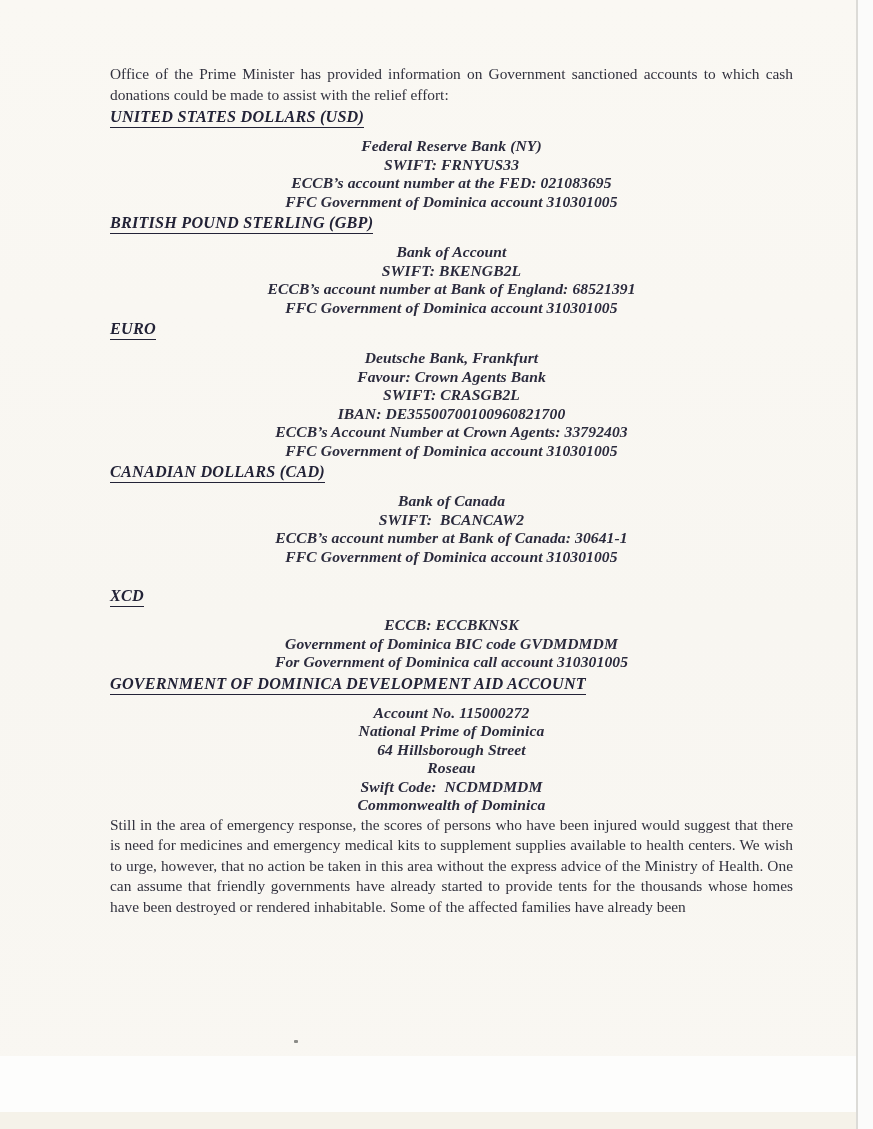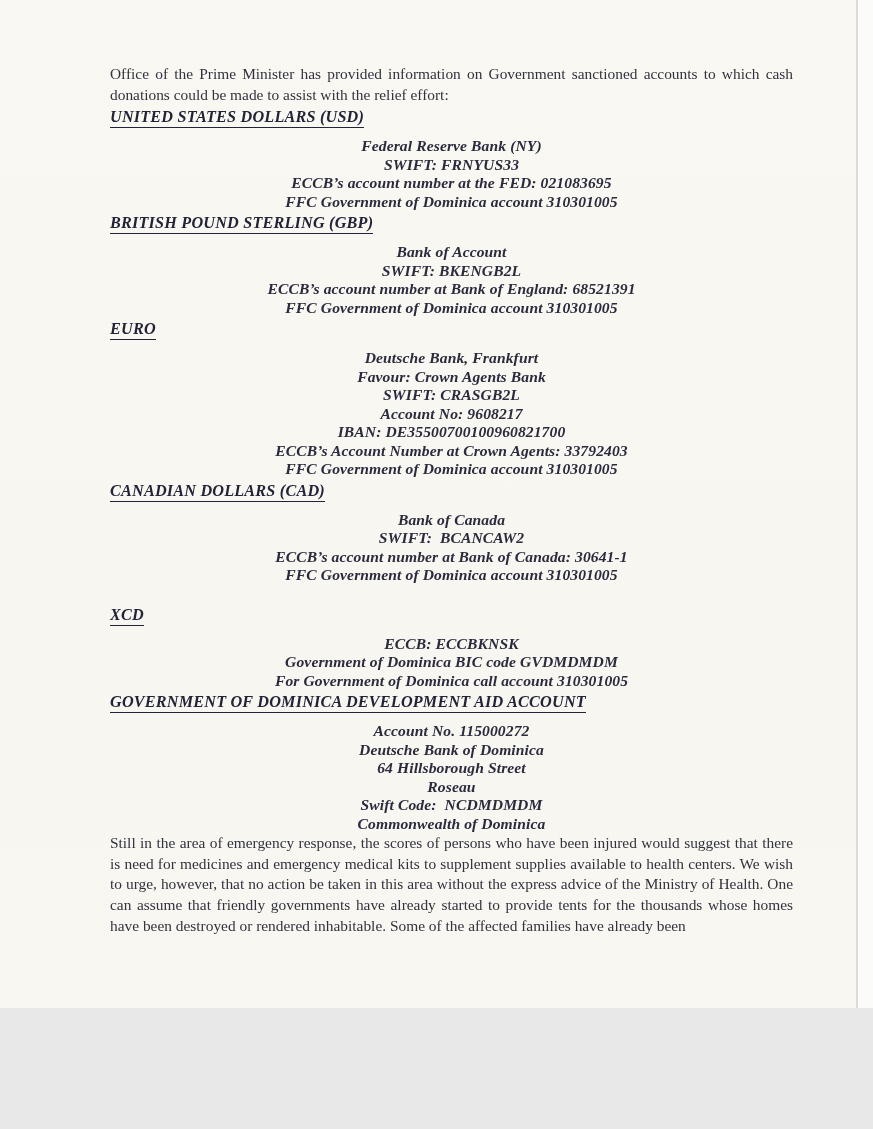--- a/index.html
+++ b/index.html
@@ -1,16 +1,16 @@
 <!DOCTYPE html>
 <html><head>
 <meta charset="utf-8">
 <style>
   html,body{margin:0;padding:0;background:#e8e8e8;}
-  .scan{position:relative;width:873px;height:1008px;background:#fbfaf8;overflow:hidden;
+  .scan{position:relative;width:873px;height:1129px;background:#fbfaf8;overflow:hidden;
         font-family:"Liberation Serif", serif;}
   .paper{position:absolute;left:0;top:0;width:857px;height:1129px;
          background:linear-gradient(180deg,#faf8f3 0%,#f8f6f1 55%,#f9f7f2 100%);}
   .band-white{position:absolute;left:0;top:1056px;width:857px;height:56px;background:#fdfdfc;}
   .bottom-strip{position:absolute;left:0;top:1112px;width:857px;height:17px;background:#f5f2e9;}
   .edge-line{position:absolute;left:856px;top:0;width:2px;height:1129px;background:#dcdbd7;}
   .margin-strip{position:absolute;left:858px;top:0;width:15px;height:1129px;background:#fbfbfa;}
   .speck{position:absolute;left:294px;top:1040px;width:4px;height:3px;background:#8b8b87;border-radius:1px;}
 
   .content{position:absolute;left:110px;top:64px;width:683px;color:#2b2b3d;}
@@ -59,21 +59,20 @@
         <div class="bl">FFC Government of Dominica account 310301005</div>
       </div>
     </div>
 
     <div class="section">
       <h2 class="sh"><span class="u">EURO</span></h2>
       <div class="blines">
         <div class="bl">Deutsche Bank, Frankfurt</div>
         <div class="bl">Favour: Crown Agents Bank</div>
         <div class="bl">SWIFT: CRASGB2L</div>
-        <div class="bl">Account No: 9608217</div>
         <div class="bl">IBAN: DE35500700100960821700</div>
         <div class="bl">ECCB’s Account Number at Crown Agents: 33792403</div>
         <div class="bl">FFC Government of Dominica account 310301005</div>
       </div>
     </div>
 
     <div class="section">
       <h2 class="sh"><span class="u">CANADIAN DOLLARS (CAD)</span></h2>
       <div class="blines">
         <div class="bl">Bank of Canada</div>
@@ -89,21 +88,21 @@
         <div class="bl">ECCB: ECCBKNSK</div>
         <div class="bl">Government of Dominica BIC code GVDMDMDM</div>
         <div class="bl">For Government of Dominica call account 310301005</div>
       </div>
     </div>
 
     <div class="section">
       <h2 class="sh"><span class="u">GOVERNMENT OF DOMINICA DEVELOPMENT AID ACCOUNT</span></h2>
       <div class="blines">
         <div class="bl">Account No. 115000272</div>
-        <div class="bl">Deutsche Bank of Dominica</div>
+        <div class="bl">National Prime of Dominica</div>
         <div class="bl">64 Hillsborough Street</div>
         <div class="bl">Roseau</div>
         <div class="bl">Swift Code:&nbsp; NCDMDMDM</div>
         <div class="bl">Commonwealth of Dominica</div>
       </div>
     </div>
 
     <p class="para closing">Still in the area of emergency response, the scores of persons who have been injured would suggest that there is need for medicines and emergency medical kits to supplement supplies available to health centers. We wish to urge, however, that no action be taken in this area without the express advice of the Ministry of Health. One can assume that friendly governments have already started to provide tents for the thousands whose homes have been destroyed or rendered inhabitable. Some of the affected families have already been</p>
 
   </div>

